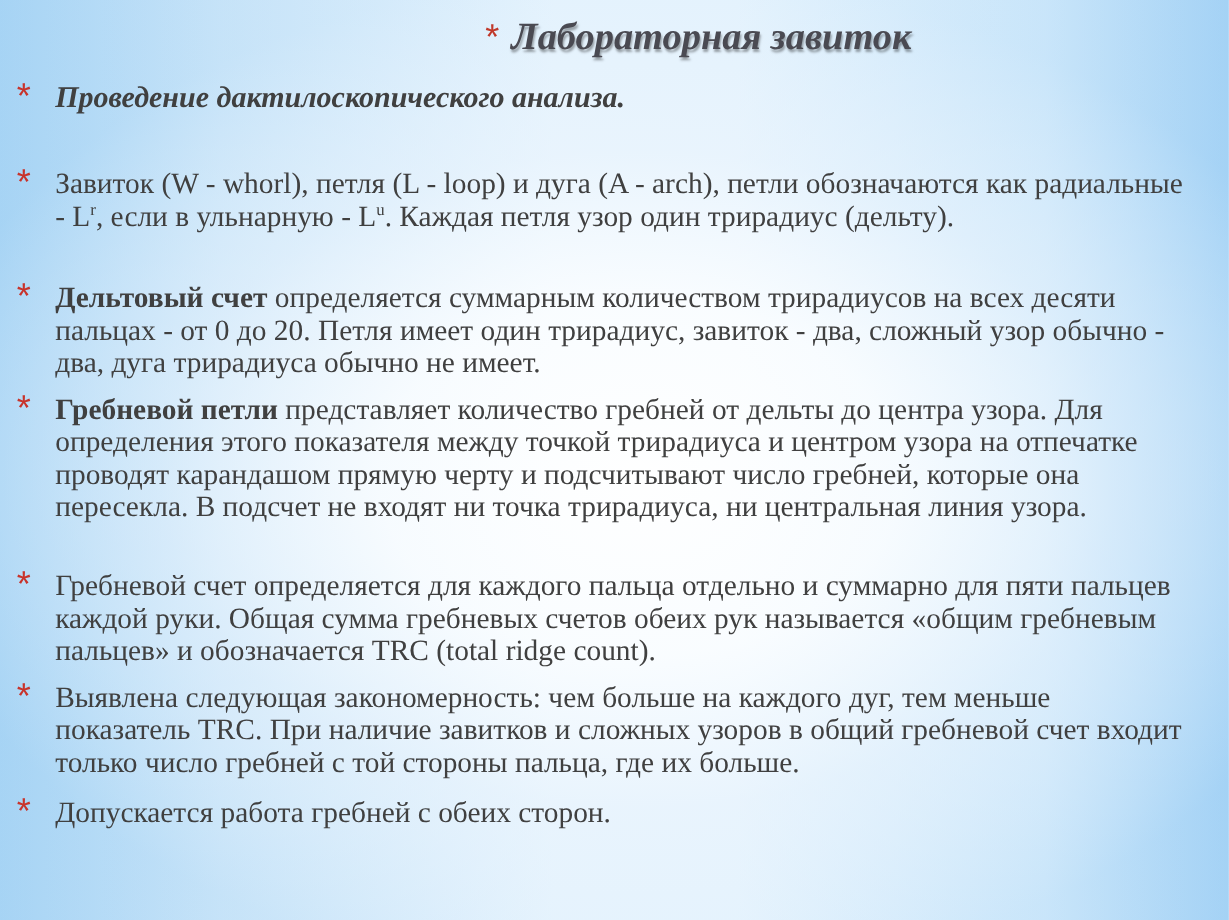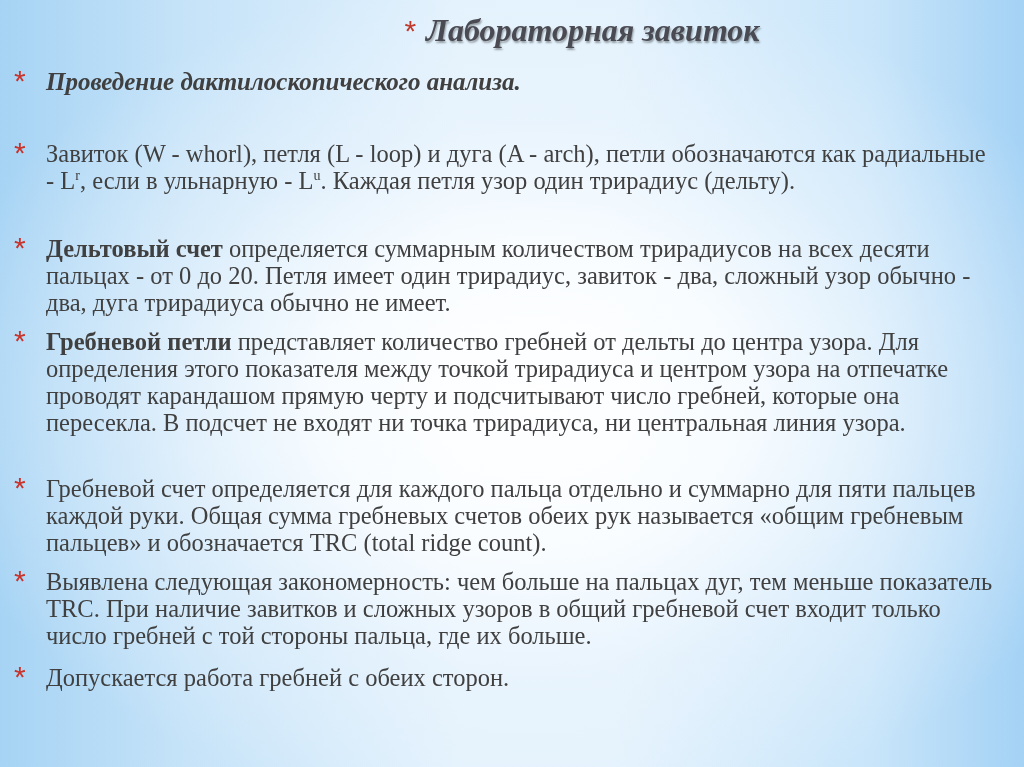--- a/index.html
+++ b/index.html
@@ -63,21 +63,21 @@
     <span class="txt"><span class="bold">Гребневой петли</span><span> представляет количество гребней от дельты до центра узора. Для определения этого показателя между точкой трирадиуса и центром узора на отпечатке проводят карандашом прямую черту и подсчитывают число гребней, которые она пересекла. В подсчет не входят ни точка трирадиуса, ни центральная линия узора.</span></span>
   </div>
 
   <div class="bullet" style="top:475px;">
     <span class="ast">*</span>
     <span class="txt">Гребневой счет определяется для каждого пальца отдельно и суммарно для пяти пальцев каждой руки. Общая сумма гребневых счетов обеих рук называется «общим гребневым пальцев» и обозначается TRC (total ridge count).</span>
   </div>
 
   <div class="bullet" style="top:568px;">
     <span class="ast">*</span>
-    <span class="txt">Выявлена следующая закономерность: чем больше на пальцах дуг, тем меньше показатель TRC. При наличие завитков и сложных узоров в общий гребневой счет входит только число гребней с той стороны пальца, где их больше.</span>
+    <span class="txt">Выявлена следующая закономерность: чем больше на каждого дуг, тем меньше показатель TRC. При наличие завитков и сложных узоров в общий гребневой счет входит только число гребней с той стороны пальца, где их больше.</span>
   </div>
 
   <div class="bullet" style="top:664px;">
     <span class="ast">*</span>
     <span class="txt">Допускается работа гребней с обеих сторон.</span>
   </div>
 
 </div>
 
 </body></html>

